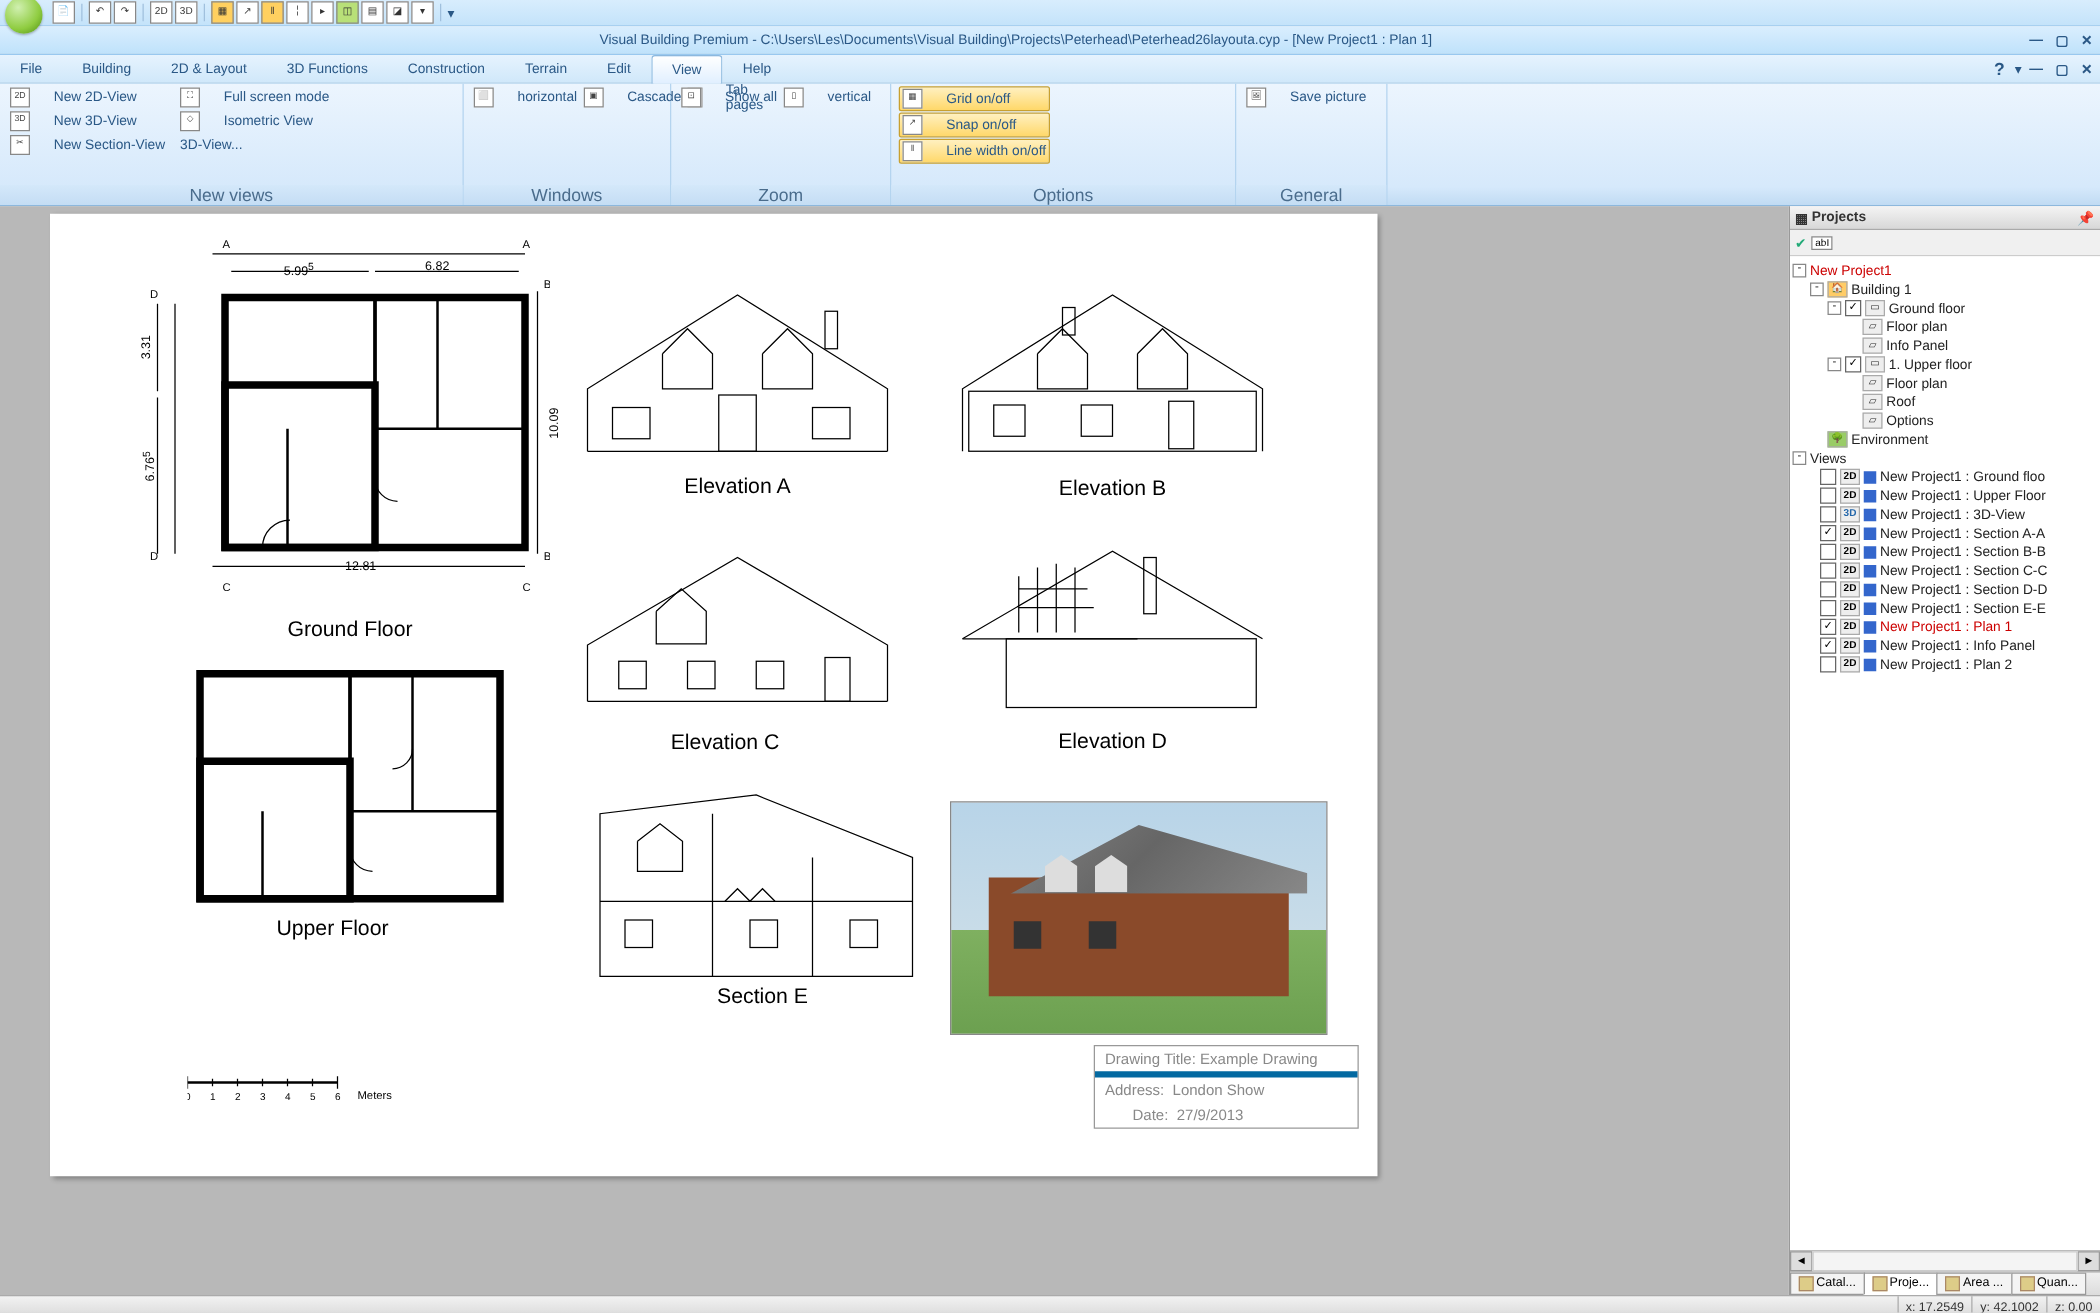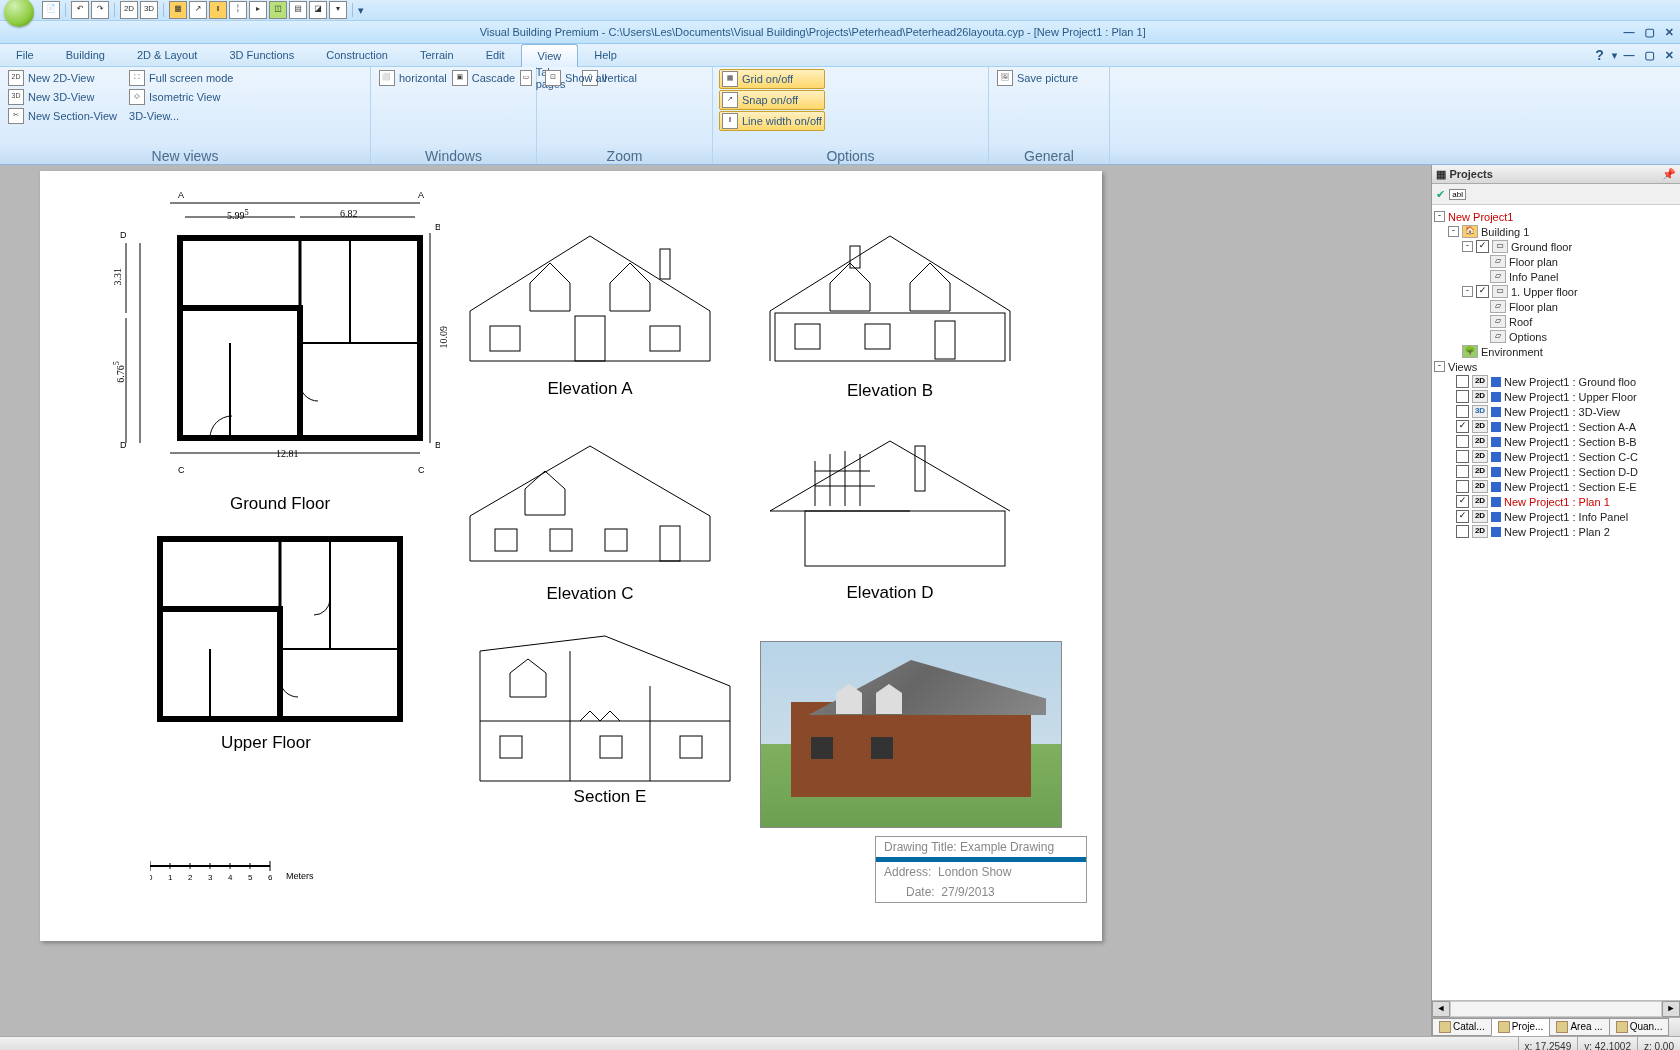--- a/index.html
+++ b/index.html
@@ -12,27 +12,27 @@
 .qicon{width:16px;height:16px;border:1px solid #888;background:#fff;display:inline-block;font-size:8px;text-align:center;line-height:14px;color:#333}
 .qsep{width:1px;height:14px;background:#a0c0dd;margin:0 3px}
 .menu-bar{height:22px;background:linear-gradient(#e6f3fe,#d0e8fa);display:flex;align-items:center;border-bottom:1px solid #a8d0f0}
 .menu-bar .mitem{padding:0 16px;color:#2a5886;height:22px;display:flex;align-items:center;cursor:pointer}
 .menu-bar .mitem.active{background:linear-gradient(#fff,#e0efff);border:1px solid #8db8dd;border-bottom:none;border-radius:3px 3px 0 0}
 .menu-bar .help-icon{margin-left:auto;margin-right:8px;color:#2a5886;font-weight:bold;font-size:14px;cursor:pointer}
 .ribbon{height:97px;background:linear-gradient(#ecf5fe,#d6e9fb 85%,#c0dbf3);display:flex;border-bottom:1px solid #8db8dd}
 .rgroup{border-right:1px solid #b4d4ef;display:flex;flex-direction:column;height:100%}
 .rgroup-body{flex:1;display:flex;flex-direction:column;padding:2px 6px;gap:1px}
 .rgroup-label{height:16px;text-align:center;color:#4a6c8c;background:linear-gradient(#d4e8fa,#c4ddf4);font-size:14px;line-height:16px}
-.rbtn{display:flex;align-items:center;gap:4px;height:18px;padding:0 2px;cursor:pointer;color:#2a5886}
+.rbtn{display:flex;align-items:center;gap:19px;height:18px;padding:0 2px;cursor:pointer;color:#2a5886}
 .rbtn .ric{width:14px;height:14px;background:#fff;border:1px solid #888;font-size:7px;text-align:center;line-height:12px;color:#444;display:inline-block}
 .rbtn.on{background:linear-gradient(#fff0c0,#ffd86a);border:1px solid #c8a030;border-radius:2px}
 .content{display:flex;height:calc(100% - 22px - 20px - 22px - 97px - 18px)}
 .canvas-area{flex:1;background:#b8b8b8;position:relative;overflow:auto}
 .paper{background:#fff;position:absolute;left:40px;top:6px;width:1062px;height:770px;box-shadow:2px 2px 4px rgba(0,0,0,.3)}
-.draw{position:absolute;font-family:Liberation Serif, serif;color:#000}
+.draw{position:absolute;font-family:Liberation Sans, sans-serif;color:#000}
 .panel{width:248px;background:#eaeaea;display:flex;flex-direction:column;border-left:1px solid #999}
 .panel-title{height:18px;background:linear-gradient(#f4f4f4,#d8d8d8);border-bottom:1px solid #aaa;display:flex;align-items:center;padding:0 4px;font-weight:bold;color:#333}
 .panel-title .pin{margin-left:auto;font-family:Arial}
 .panel-toolbar{height:20px;background:#f0f0f0;border-bottom:1px solid #ccc;display:flex;align-items:center;padding:0 4px;gap:4px}
 .tree{flex:1;overflow:auto;background:#fff;padding:4px 2px;font-size:11px;color:#222}
 .tnode{display:flex;align-items:center;height:15px;gap:3px;white-space:nowrap}
 .tnode .exp{width:9px;height:9px;border:1px solid #888;font-size:9px;line-height:7px;text-align:center;background:#fff;font-family:monospace}
 .tnode .cb{width:11px;height:11px;border:1px solid #666;background:#fff;font-size:9px;text-align:center;line-height:9px}
 .tnode .cb.ck::after{content:"✓";color:#000}
 .tnode .ico{width:14px;height:11px;font-size:8px;background:#eee;border:1px solid #aaa;text-align:center;line-height:10px}
@@ -320,21 +320,21 @@
           <g stroke="#000" fill="none">
             <polyline points="10,130 10,85 130,15 250,85 250,130"></polyline>
             <rect x="35" y="98" width="22" height="22"></rect>
             <rect x="90" y="98" width="22" height="22"></rect>
             <rect x="145" y="98" width="22" height="22"></rect>
             <rect x="200" y="95" width="20" height="35"></rect>
             <polyline points="65,58 85,40 105,58 105,84 65,84 65,58"></polyline>
             <line x1="10" y1="130" x2="250" y2="130"></line>
           </g>
         </svg>
-      <div class="draw elev-label" style="left:470px;top:413px;width:160px">Elevation C</div>
+      <div class="draw elev-label" style="left:460px;top:413px;width:160px">Elevation C</div>
 
       <svg class="plan-svg" style="left:720px;top:255px" width="260" height="160">
           <g stroke="#000" fill="none">
             <polyline points="10,85 130,15 250,85"></polyline>
             <rect x="45" y="85" width="200" height="55"></rect>
             <line x1="45" y1="85" x2="150" y2="85"></line>
             <line x1="10" y1="85" x2="45" y2="85"></line>
             <g>
               <line x1="55" y1="35" x2="55" y2="80"></line>
               <line x1="70" y1="28" x2="70" y2="80"></line>

